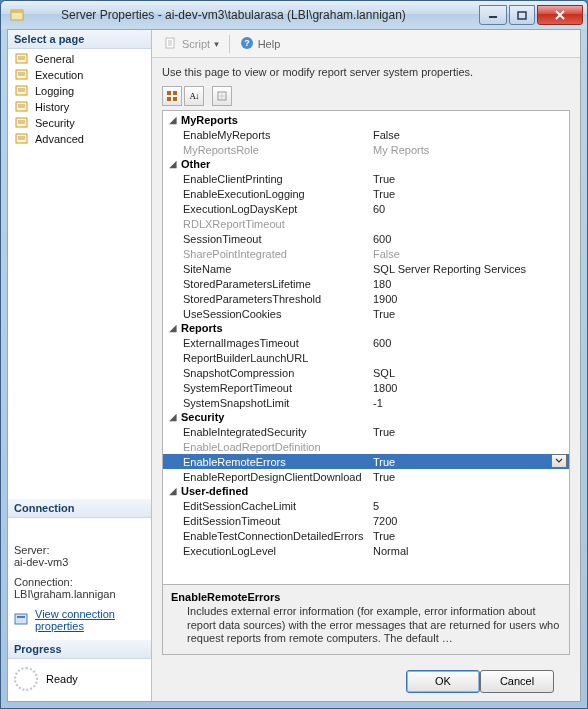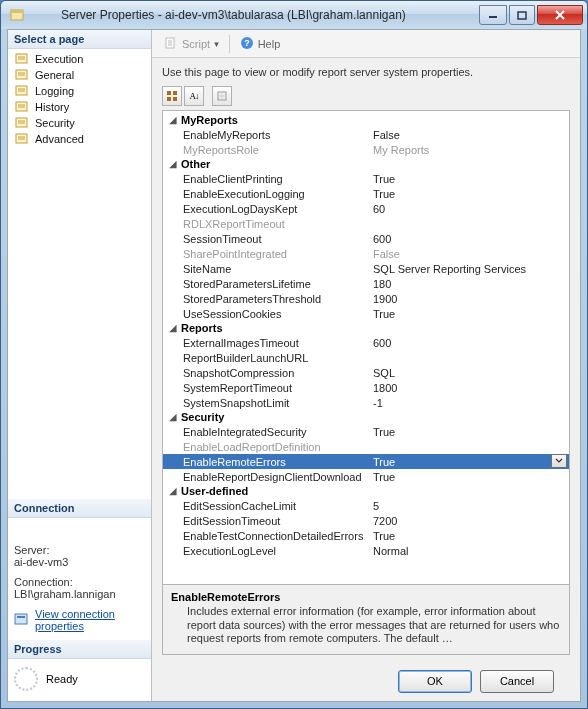--- a/index.html
+++ b/index.html
@@ -50,21 +50,21 @@
 .row .n { width: 190px; color:#222; }
 .row .v { flex:1; color:#222; }
 .row.gray .n, .row.gray .v { color:#999; }
 .row.sel { background:#3a74bd; color:#fff; }
 .row.sel .n, .row.sel .v { color:#fff; }
 .row.sel { position:relative; }
 .dd-btn { position:absolute; right:2px; top:0; width:16px; height:14px; border:1px solid #707070; background:linear-gradient(#f6f6f6,#ddd); display:flex; align-items:center; justify-content:center; cursor:pointer; }
 .desc { border-top:1px solid #b4b4b4; padding:6px 8px 8px; background:#f0f0f0; min-height:54px; }
 .desc .dt { font-weight:bold; margin-bottom:2px; }
 .desc .dd { color:#333; line-height:1.25;margin-left:16px; }
-.btnbar { height:40px; display:flex; align-items:center; justify-content:flex-end; gap:8px; padding:0 26px;margin-left:44px; }
+.btnbar { height:40px; display:flex; align-items:center; justify-content:flex-end; padding:0 26px;margin-left:44px; }
 .btn { width:74px; height:23px; border:1px solid #707070; background:linear-gradient(#fdfdfd,#e2e2e2); border-radius:3px; cursor:pointer; font-size:11px; }
 .btn.primary { border-color:#3a74bd; box-shadow:0 0 0 1px #8cb6e4 inset; }
 </style>
 </head>
 <body>
 
 <div class="window">
   <div class="titlebar">
     <span class="titlebar-icon">
       <svg width="16" height="16" viewBox="0 0 16 16">
@@ -97,30 +97,30 @@
       <div class="sidebar">
         <div class="side-header">Select a page</div>
         <div class="side-list" id="side-pages">
             <div class="side-item">
               <span class="icn">
                 <svg width="14" height="12">
                   <rect x="1" y="1" width="11" height="9" fill="#fdf5d6" stroke="#c99a2e"></rect>
                   <path d="M3 4h7M3 6h7" stroke="#c99a2e"></path>
                 </svg>
               </span>
+              <span class="lbl">General</span>
+            </div>
+            <div class="side-item">
+              <span class="icn">
+                <svg width="14" height="12">
+                  <rect x="1" y="1" width="11" height="9" fill="#fdf5d6" stroke="#c99a2e"></rect>
+                  <path d="M3 4h7M3 6h7" stroke="#c99a2e"></path>
+                </svg>
+              </span>
               <span class="lbl">Execution</span>
-            </div>
-            <div class="side-item">
-              <span class="icn">
-                <svg width="14" height="12">
-                  <rect x="1" y="1" width="11" height="9" fill="#fdf5d6" stroke="#c99a2e"></rect>
-                  <path d="M3 4h7M3 6h7" stroke="#c99a2e"></path>
-                </svg>
-              </span>
-              <span class="lbl">General</span>
             </div>
             <div class="side-item">
               <span class="icn">
                 <svg width="14" height="12">
                   <rect x="1" y="1" width="11" height="9" fill="#fdf5d6" stroke="#c99a2e"></rect>
                   <path d="M3 4h7M3 6h7" stroke="#c99a2e"></path>
                 </svg>
               </span>
               <span class="lbl">Logging</span>
             </div>

